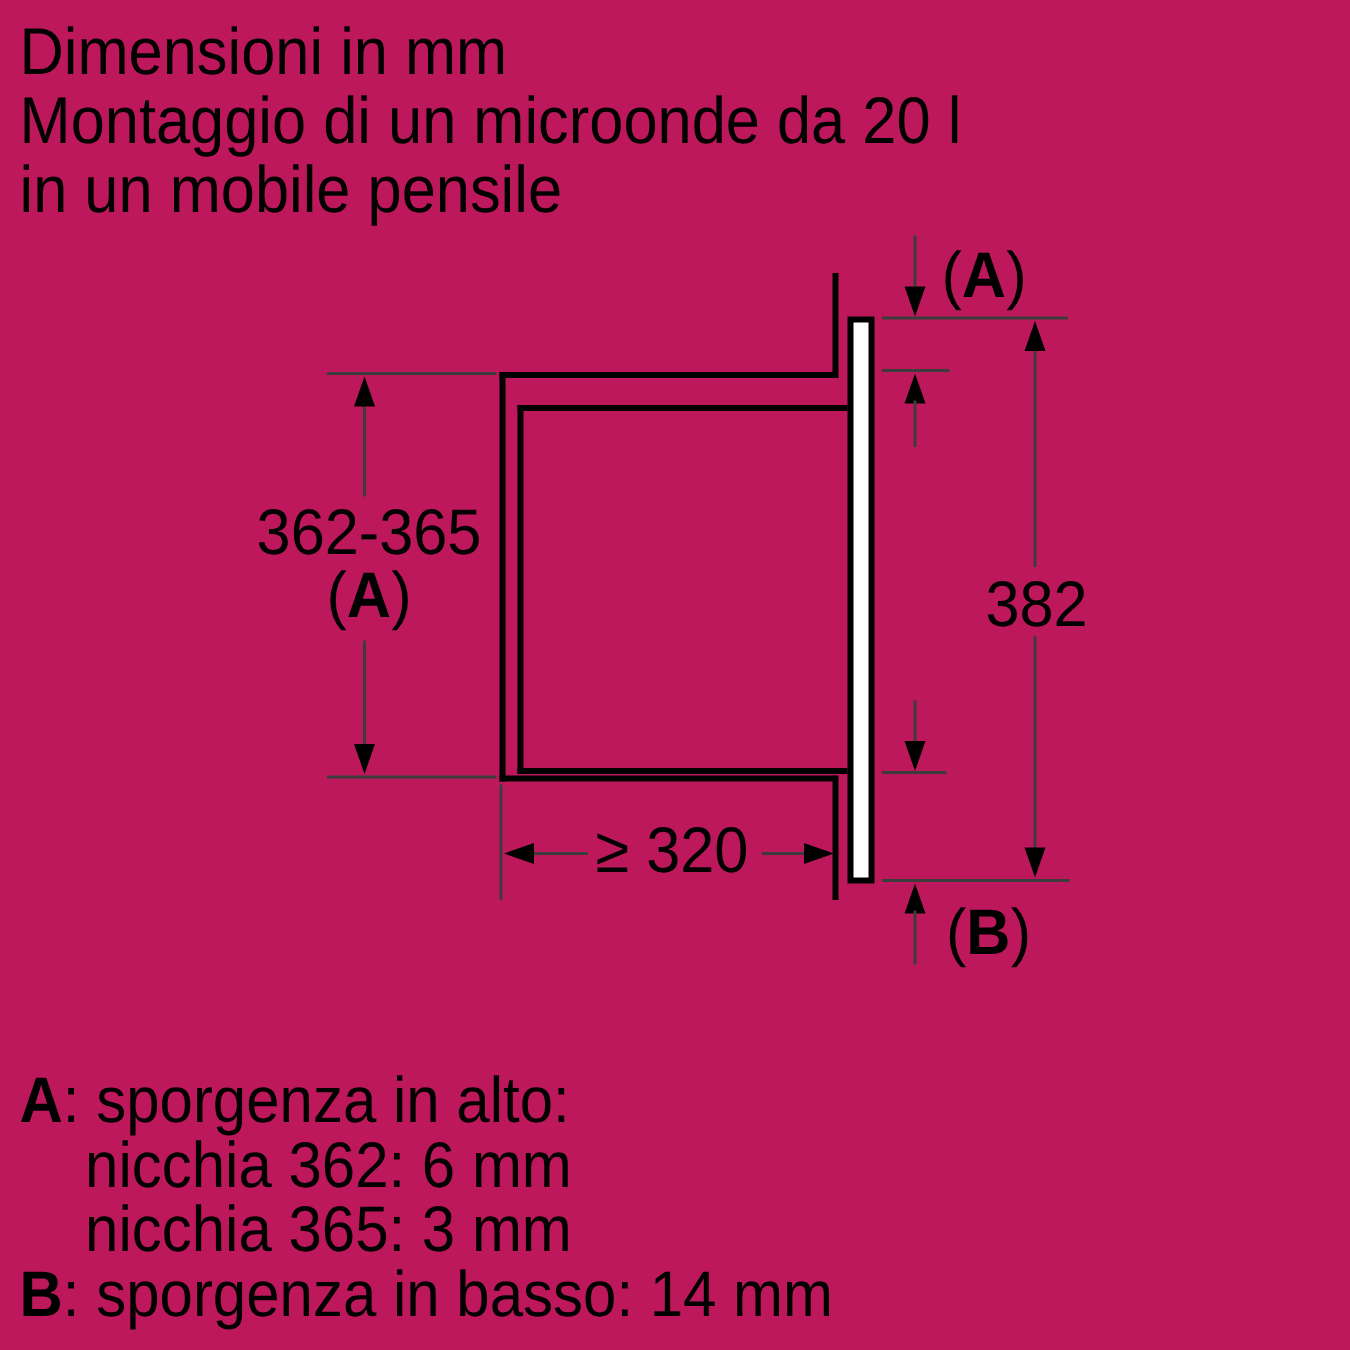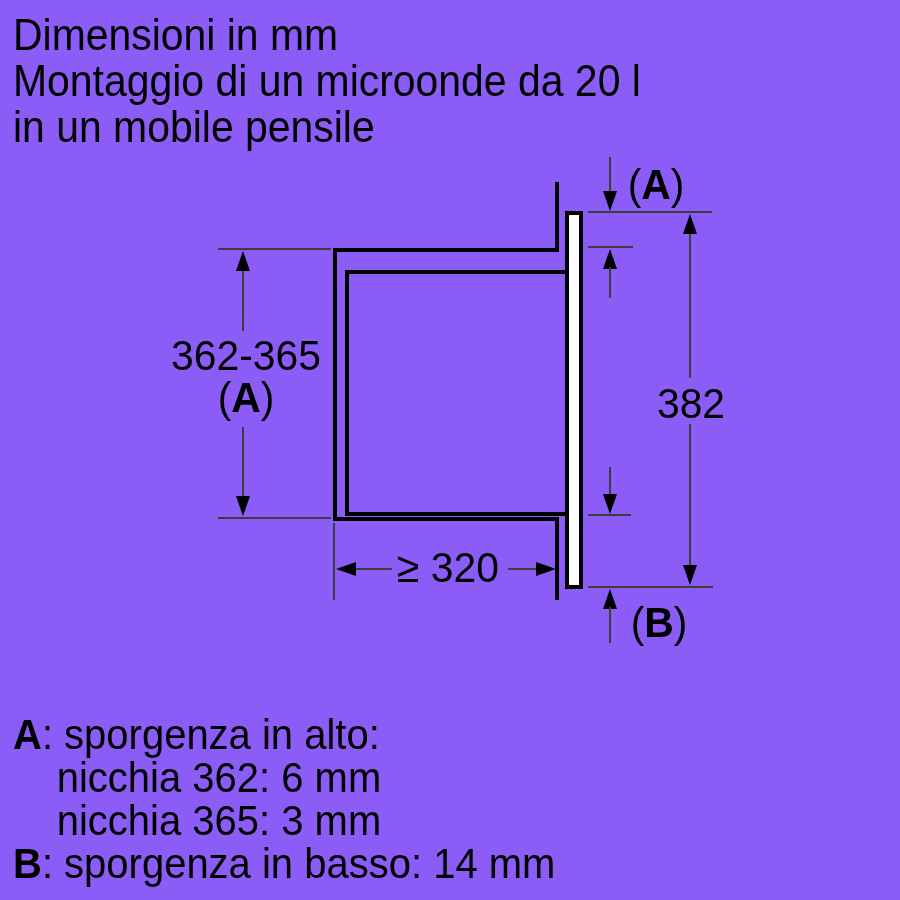--- a/index.html
+++ b/index.html
@@ -1,16 +1,16 @@
 <!DOCTYPE html>
 <html><head>
 <meta charset="utf-8">
 <style>
   html,body{margin:0;padding:0;background:#fff;}
-  .page{position:relative;width:900px;height:900px;background:#8b5cf6;overflow:hidden;
+  .page{position:relative;width:900px;height:900px;background:#be185d;overflow:hidden;
         font-family:"Liberation Sans","DejaVu Sans",sans-serif;color:#000;}
   .title{position:absolute;left:13px;top:12px;font-size:44px;line-height:46px;
          transform:scaleX(0.93);transform-origin:0 0;white-space:nowrap;}
   .diagram-svg{position:absolute;left:0;top:0;}
   .lbl{position:absolute;font-size:43px;line-height:1;white-space:nowrap;}
   .lbl.center{transform:translateX(-50%) scaleX(0.95);}
   .ref{font-weight:bold;}
   .legend{position:absolute;left:13px;top:713px;font-size:43px;line-height:43px;
           transform:scaleX(0.93);transform-origin:0 0;white-space:nowrap;}
   .legend .sub{padding-left:47px;}

